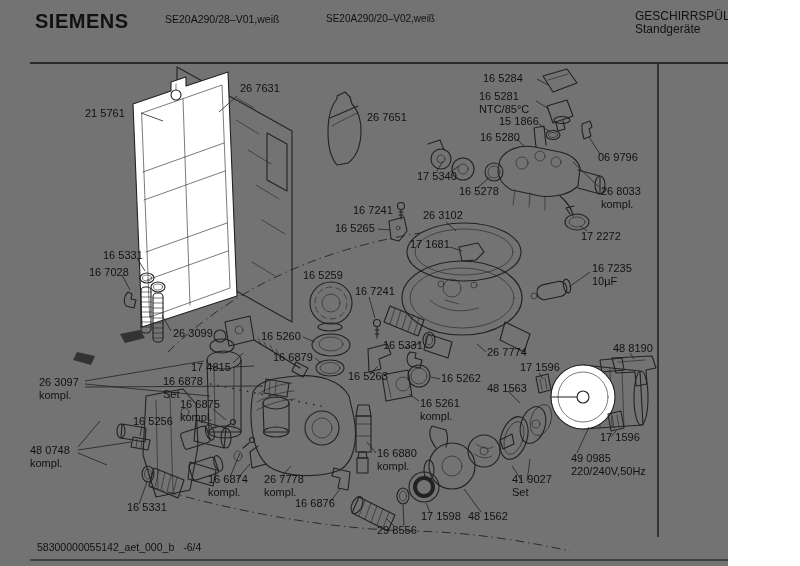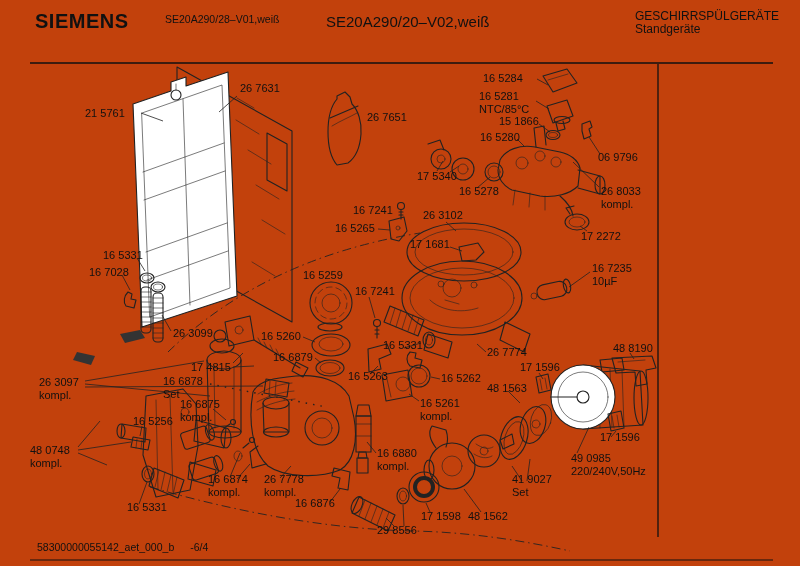--- a/index.html
+++ b/index.html
@@ -1,24 +1,24 @@
 <!DOCTYPE html>
 <html><head>
 <meta charset="utf-8">
 <style>
   html,body{margin:0;padding:0;background:#fff;}
-  .page{position:relative;width:800px;height:566px;background:#c2410c;overflow:hidden;
+  .page{position:relative;width:728px;height:566px;background:#737373;overflow:hidden;
         font-family:"Liberation Sans",sans-serif;color:#111;}
   .hdr-text{position:absolute;white-space:nowrap;}
   .brand{left:35px;top:10px;font-size:20px;font-weight:bold;letter-spacing:.5px;}
   .model-left{left:165px;top:13px;font-size:10.5px;}
-  .model-right{left:326px;top:13px;font-size:15px;}
+  .model-right{left:326px;top:13px;font-size:10px;}
   .cat{left:635px;top:10px;font-size:12px;line-height:13px;}
   .footer{position:absolute;left:37px;top:541px;font-size:10.5px;white-space:nowrap;}
-  .footer .page-num{margin-left:16px;}
+  .footer .page-num{margin-left:9px;}
   svg.diagram{position:absolute;left:0;top:0;}
   .part-label{font-family:"Liberation Sans",sans-serif;font-size:11px;fill:#111;}
   .art{stroke:#222;fill:none;stroke-width:1.1;stroke-linejoin:round;stroke-linecap:round;}
   .thin{stroke-width:.6;}
   .leader{stroke:#222;fill:none;stroke-width:.8;}
   .dashdot{stroke:#222;fill:none;stroke-width:.9;stroke-dasharray:9 4 1.5 4;}
   .rule{stroke:#111;}
 </style>
 </head>
 <body>

